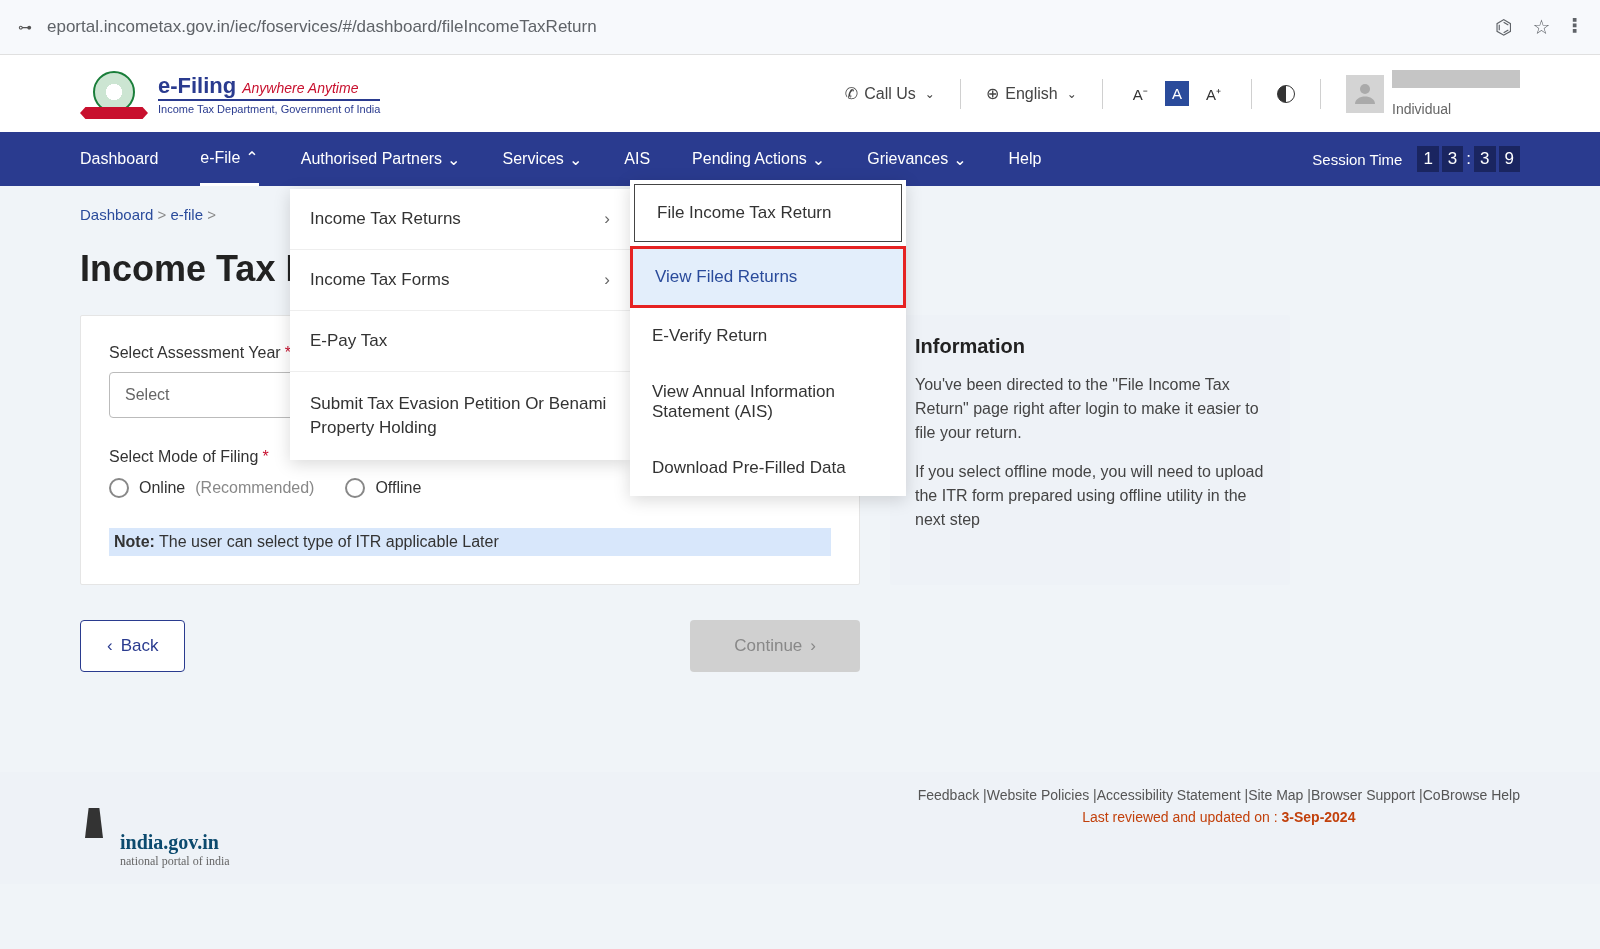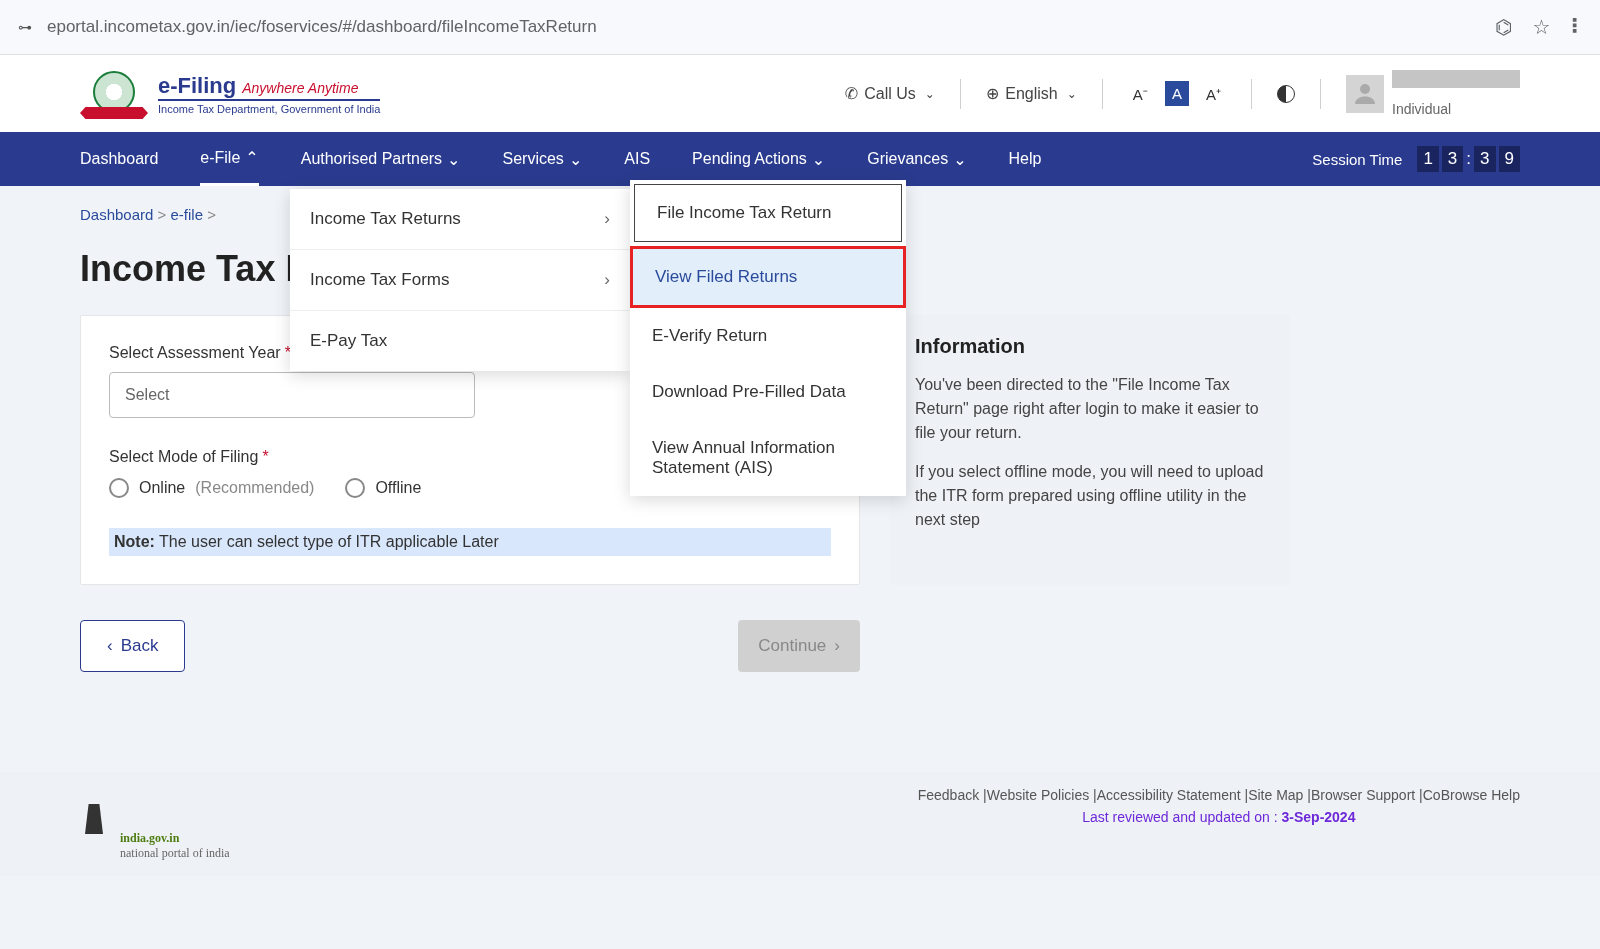--- a/index.html
+++ b/index.html
@@ -61,41 +61,41 @@
     .radio-rec { color: #888; }
     .note-box { background: #d8e7fb; padding: 5px; font-size: 16px; color: #333; }
     .note-bold { font-weight: bold; }
     
     .info-pane { background: #eef2f7; padding: 20px 25px; width: 400px; border-radius: 2px; }
     .info-title { font-size: 20px; font-weight: 600; margin-bottom: 15px; color: #222; }
     .info-text { font-size: 16px; color: #444; line-height: 1.5; margin-bottom: 15px; }
     
     .action-row { display: flex; justify-content: space-between; margin-top: 35px; max-width: 780px; }
     .back-btn { border: 1.5px solid #2a3b8f; color: #2a3b8f; background: #fff; padding: 14px 26px; font-size: 17px; border-radius: 4px; display: flex; align-items: center; gap: 8px; cursor: pointer; }
-    .continue-btn { background: #d0d0d0; color: #888; border: none; padding: 16px 20px; font-size: 17px; border-radius: 4px; display: flex; align-items: center; gap: 8px; }
+    .continue-btn { background: #d0d0d0; color: #888; border: none; padding: 16px 44px; font-size: 17px; border-radius: 4px; display: flex; align-items: center; gap: 8px; }
     
     .dropdown-level1 { position: absolute; top: 189px; left: 290px; background: #fff; box-shadow: 0 4px 16px rgba(0,0,0,0.15); width: 340px; z-index: 10; }
     .dd-item { padding: 20px 20px; font-size: 17px; color: #333; display: flex; justify-content: space-between; align-items: center; border-bottom: 1px solid #eee; cursor: pointer; }
     .dd-item:last-child { border-bottom: none; }
     .dd-chev { color: #666; }
     
     .dropdown-level2 { position: absolute; top: 180px; left: 630px; background: #fff; box-shadow: 0 4px 16px rgba(0,0,0,0.15); width: 276px; z-index: 11; }
     .dd2-item { padding: 18px 22px; font-size: 17px; color: #333; cursor: pointer; }
     .dd2-item.first { border: 1.5px solid #444; margin: 4px; }
     .dd2-item.highlighted { background: #e3eefb; color: #2a4b9b; border: 3px solid #e62222; margin-top: 2px; }
     
     .footer { background: #eef2f7; padding: 15px 80px; display: flex; justify-content: space-between; align-items: flex-start; margin-top: 60px; }
     .india-logo { display: flex; align-items: center; gap: 12px; }
     .emblem-small { width: 28px; height: 40px; display: flex; flex-direction: column; align-items: center; }
     .emblem-pillar { width: 18px; height: 30px; background: #333; clip-path: polygon(20% 0, 80% 0, 100% 100%, 0 100%); }
     .india-text { font-family: Georgia, serif; }
-    .india-bold { font-size: 12px; font-weight: bold; color: #4d7c0f; margin-top: 44px; }
+    .india-bold { font-size: 20px; font-weight: bold; color: #0c4a6e; margin-top: 44px; }
     .india-sub { font-size: 12px; color: #666; }
     .footer-right { text-align: center; font-size: 14px; color: #555; }
-    .footer-date { color: #6d28d9; margin-top: 6px; }
+    .footer-date { color: #c2410c; margin-top: 6px; }
   </style>
 </head>
 <body>
 
 <div class="browser-bar">
   <span class="url-icon">⊶</span>
   <span class="url-text">eportal.incometax.gov.in/iec/foservices/#/dashboard/fileIncomeTaxReturn</span>
   <div class="browser-icons">
     <span>⌬</span>
     <span>☆</span>
@@ -202,28 +202,31 @@
     <span>Income Tax Returns</span>
       <span class="dd-chev">›</span>
   </div>
   <div class="dd-item">
     <span>Income Tax Forms</span>
       <span class="dd-chev">›</span>
   </div>
   <div class="dd-item">
     <span>E-Pay Tax</span>
   </div>
+  <div class="dd-item">
+    <span style="line-height:1.4">Submit Tax Evasion Petition Or Benami Property Holding</span>
+  </div>
 </div>
 
 <div class="dropdown-level2">
   <div class="dd2-item first">File Income Tax Return</div>
   <div class="dd2-item highlighted">View Filed Returns</div>
   <div class="dd2-item">E-Verify Return</div>
+  <div class="dd2-item">View Annual Information Statement (AIS)</div>
   <div class="dd2-item">Download Pre-Filled Data</div>
-  <div class="dd2-item">View Annual Information Statement (AIS)</div>
 </div>
 
 <div class="content">
   <div class="breadcrumb">
     <a style="color:#2a4b9b;text-decoration:none">Dashboard</a>
     <span>&gt;</span>
     <a style="color:#2a4b9b;text-decoration:none">e-file</a>
     <span>&gt;</span>
   </div>
 

